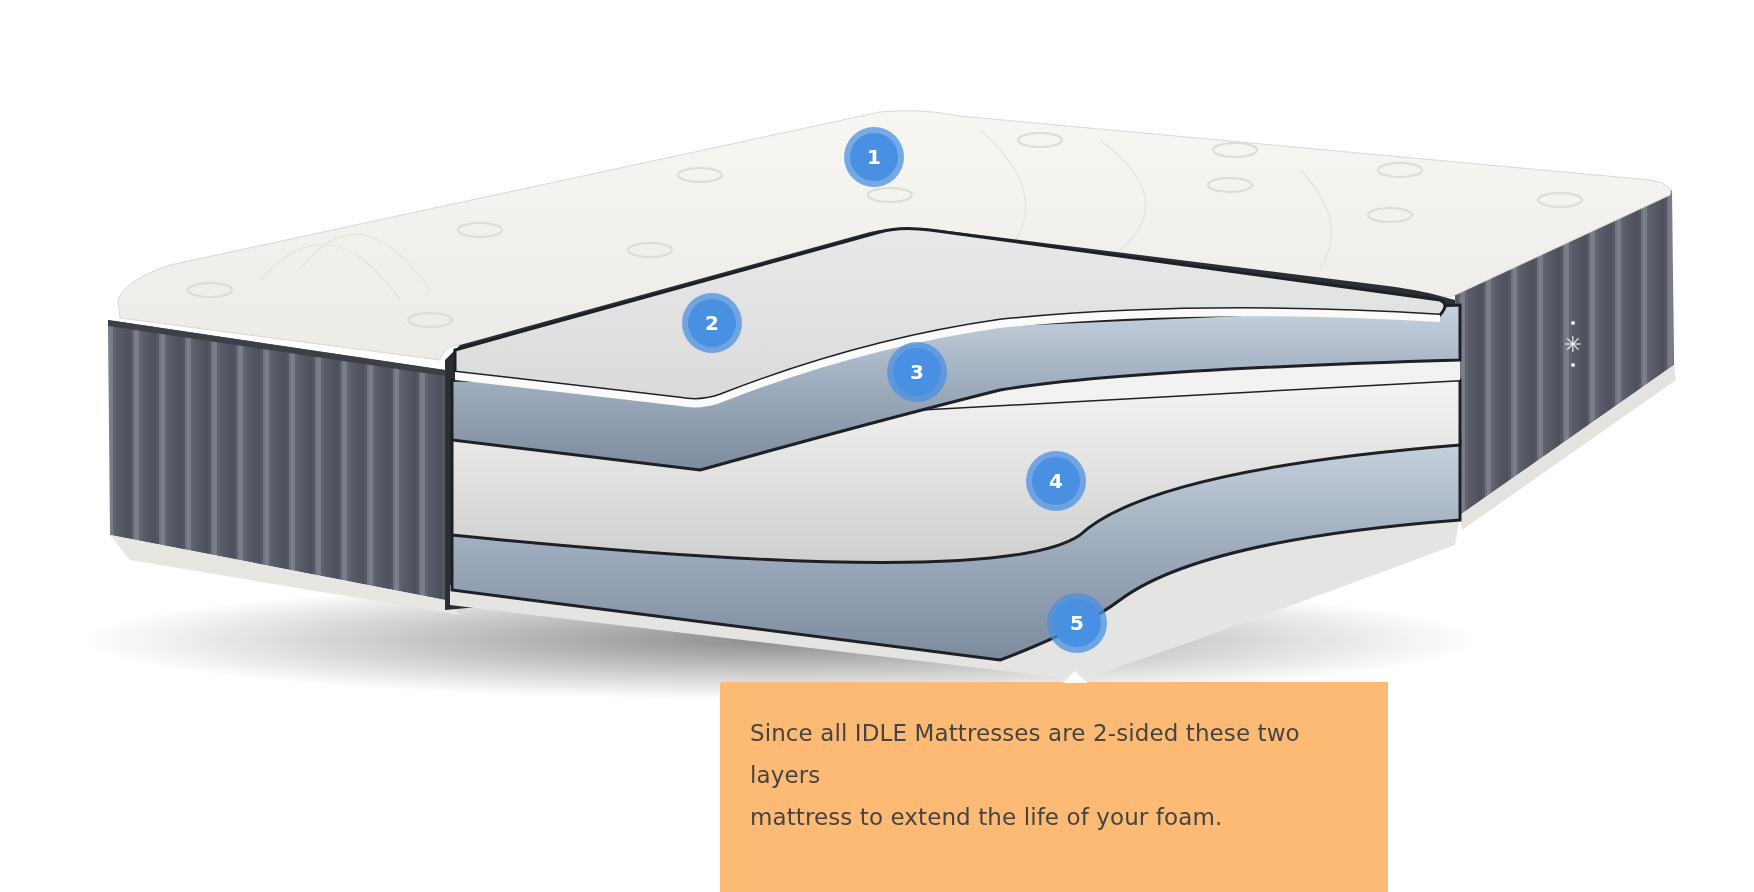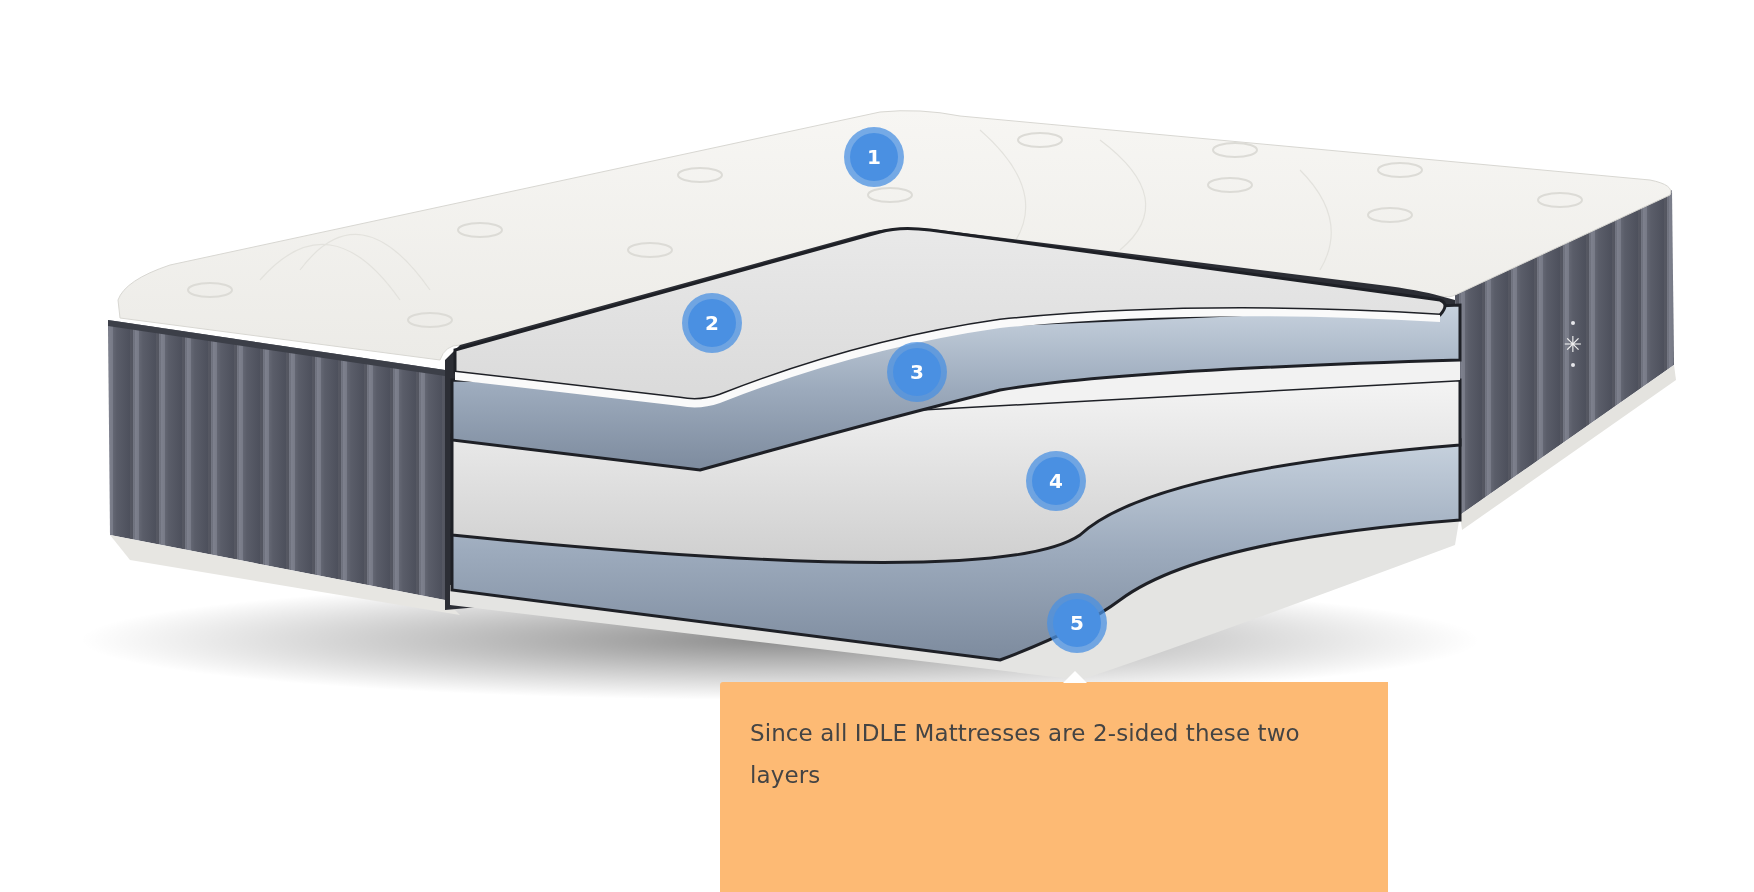--- a/index.html
+++ b/index.html
@@ -148,14 +148,15 @@
   <div class="marker" style="left:1056px;top:481px;">
     <div class="marker-inner">4</div>
   </div>
   <div class="marker" style="left:1077px;top:623px;">
     <div class="marker-inner">5</div>
   </div>
 
   <div class="tooltip">
     <div class="tooltip-arrow"></div>
     <p class="tooltip-text">Since all IDLE Mattresses are 2-sided these two layers</p>
+    <p class="tooltip-text">mattress to extend the life of your foam.</p>
   </div>
 </div>
 
 </body></html>

